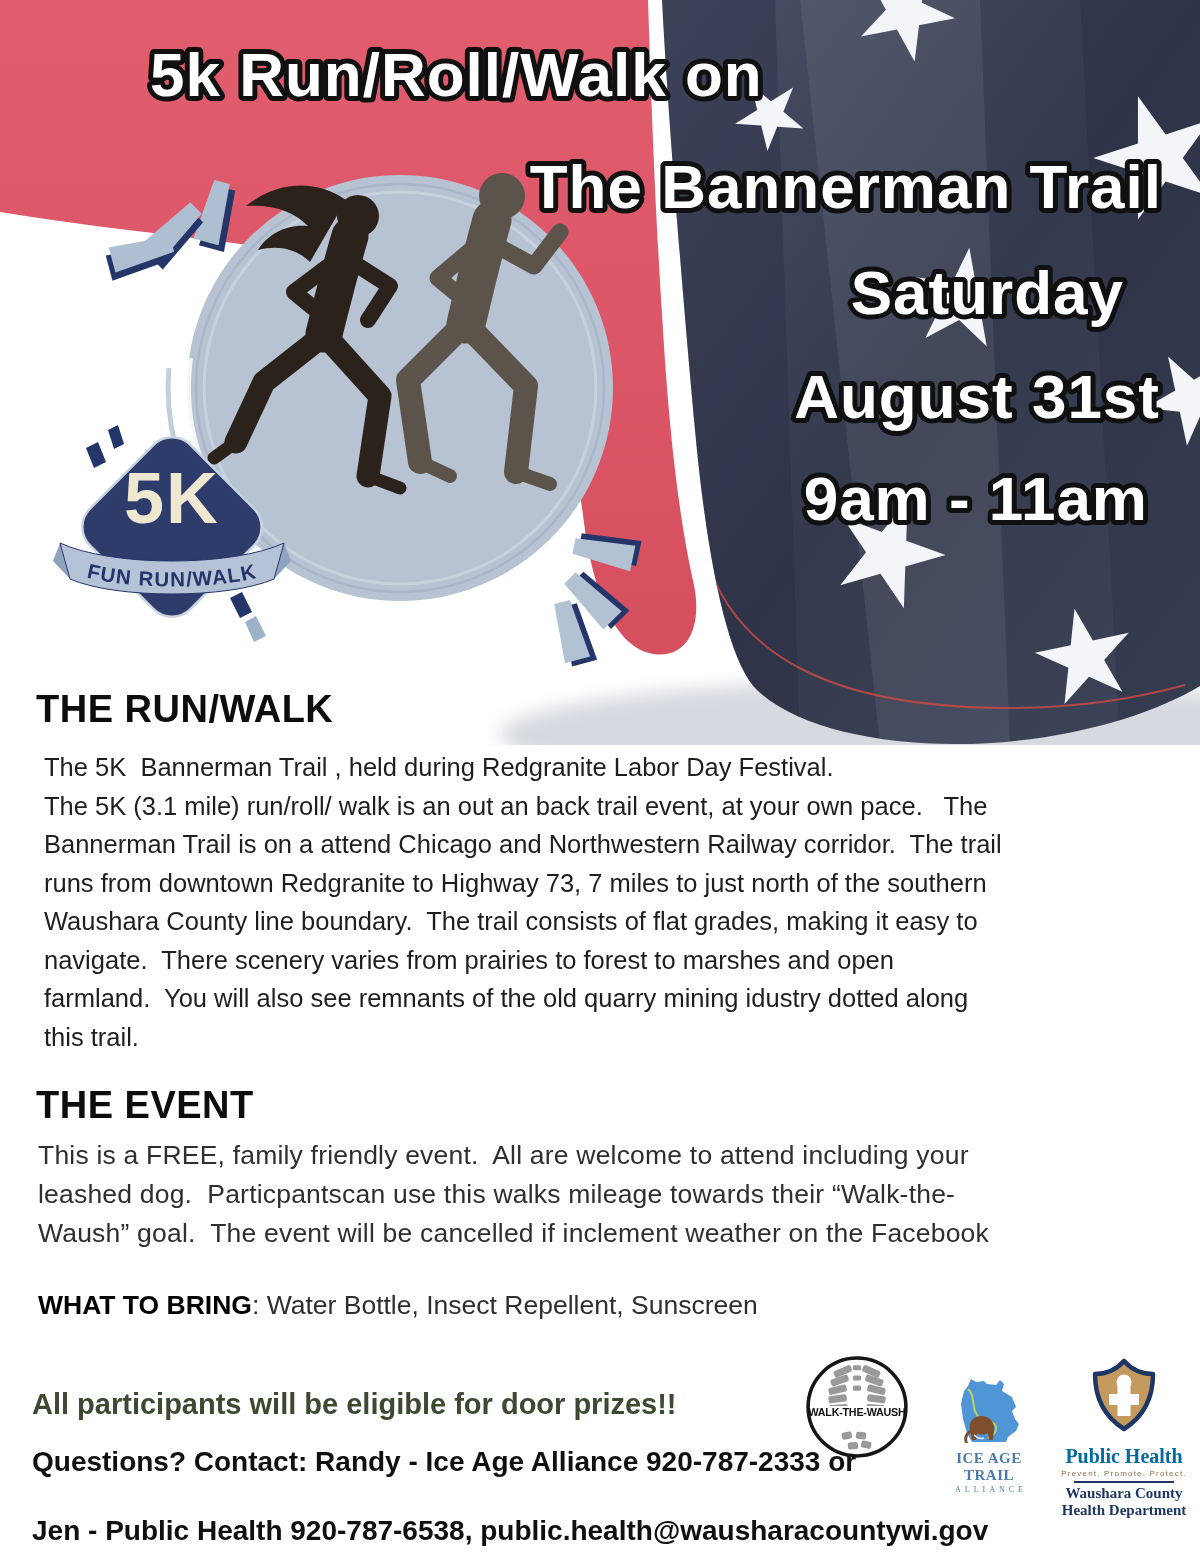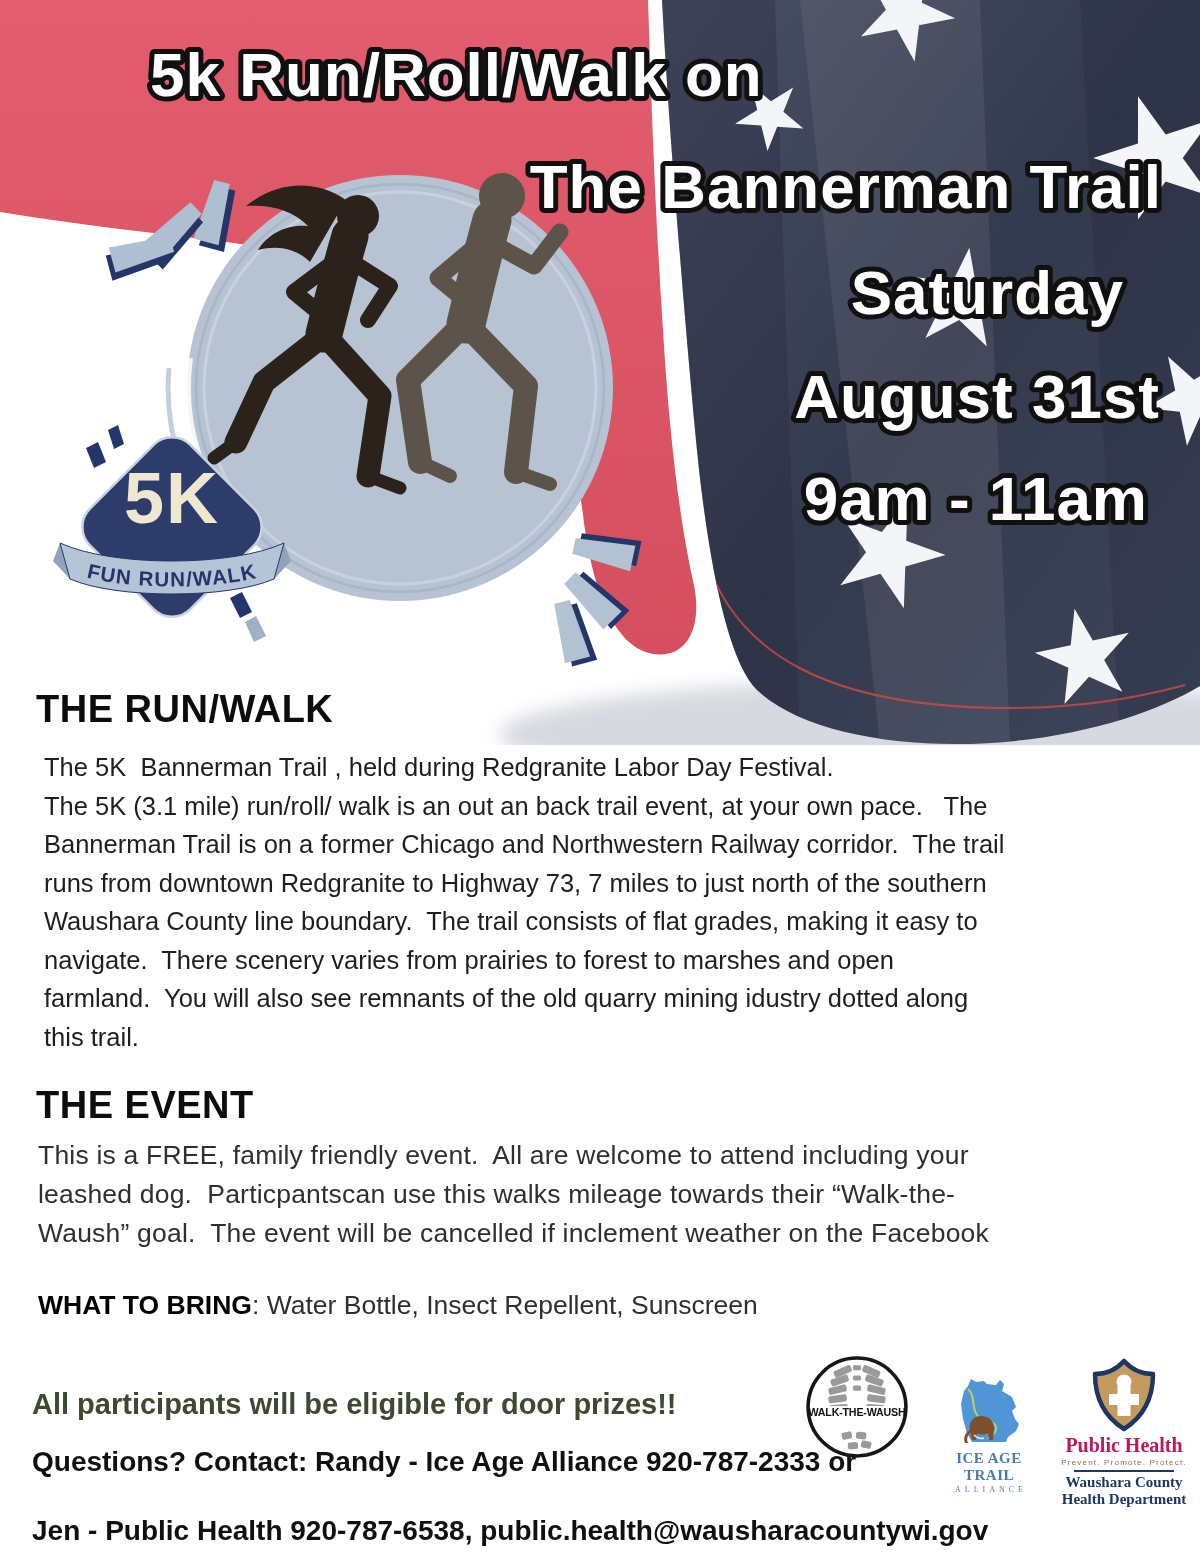--- a/index.html
+++ b/index.html
@@ -27,21 +27,21 @@
   .c1{left:32px;top:1446px;}
   .c2{left:32px;top:1515px;}
   .logo{position:absolute;}
   .logo-wtw{left:804px;top:1354px;width:106px;}
   .logo-iat{left:934px;top:1376px;width:110px;display:flex;flex-direction:column;align-items:center;}
   .logo-ph{left:1056px;top:1358px;width:136px;display:flex;flex-direction:column;align-items:center;}
   .wtw-text{font-family:"Liberation Sans", sans-serif;font-weight:700;font-size:10.5px;fill:#111;
         letter-spacing:-.2px;}
   .iat-line1{font:bold 15px "Liberation Serif", serif;color:#4d7cab;letter-spacing:.5px;margin-top:2px;text-align:center;}
   .iat-line2{font:400 8px "Liberation Serif", serif;color:#4d7cab;letter-spacing:4px;margin-top:1px;text-align:center;padding-left:4px;}
-  .ph-name{font:bold 20px "Liberation Serif", serif;color:#be185d;margin-top:2px;}
+  .ph-name{font:bold 20px "Liberation Serif", serif;color:#0369a1;margin-top:13px;}
   .ph-tag{font:400 8px "Liberation Sans", sans-serif;color:#8a6f45;letter-spacing:1.2px;margin-top:1px;}
   .ph-line{width:100px;height:2px;background:#1d3663;margin:3px 0 2px;}
   .ph-county{font:bold 15px "Liberation Serif", serif;color:#1d3663;}
   .ph-dept{font:bold 15px "Liberation Serif", serif;color:#1d3663;}
 </style>
 </head>
 <body>
 
 <div class="page">
 
@@ -165,21 +165,21 @@
     <text class="title-text" x="1162" y="208" text-anchor="end">The Bannerman Trail</text>
     <text class="title-text" x="1124" y="314" text-anchor="end">Saturday</text>
     <text class="title-text" x="1160" y="418" text-anchor="end">August 31st</text>
     <text class="title-text" x="1148" y="520" text-anchor="end">9am - 11am</text>
   </svg>
 
   <div class="heading h-run">THE RUN/WALK</div>
   <div class="para para-run">
     <div class="line">The 5K  Bannerman Trail , held during Redgranite Labor Day Festival.</div>
     <div class="line">The 5K (3.1 mile) run/roll/ walk is an out an back trail event, at your own pace.   The</div>
-    <div class="line">Bannerman Trail is on a former Chicago and Northwestern Railway corridor.  The trail</div>
+    <div class="line">Bannerman Trail is on a attend Chicago and Northwestern Railway corridor.  The trail</div>
     <div class="line">runs from downtown Redgranite to Highway 73, 7 miles to just north of the southern</div>
     <div class="line">Waushara County line boundary.  The trail consists of flat grades, making it easy to</div>
     <div class="line">navigate.  There scenery varies from prairies to forest to marshes and open</div>
     <div class="line">farmland.  You will also see remnants of the old quarry mining idustry dotted along</div>
     <div class="line">this trail.</div>
   </div>
 
   <div class="heading h-event">THE EVENT</div>
   <div class="para para-event">
     <div class="line">This is a FREE, family friendly event.  All are welcome to attend including your</div>

